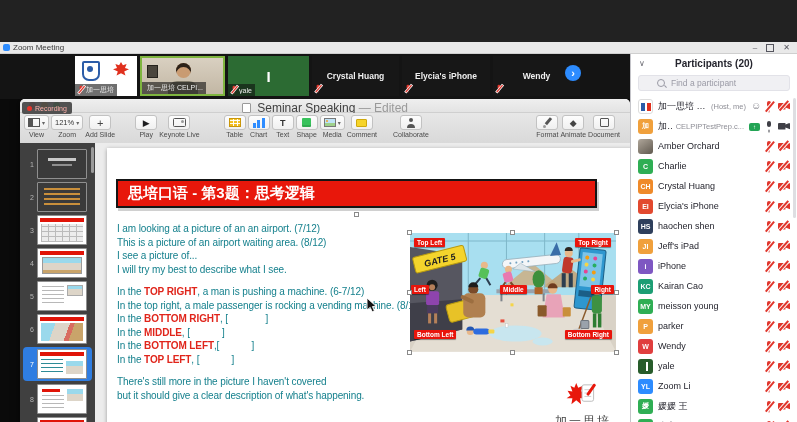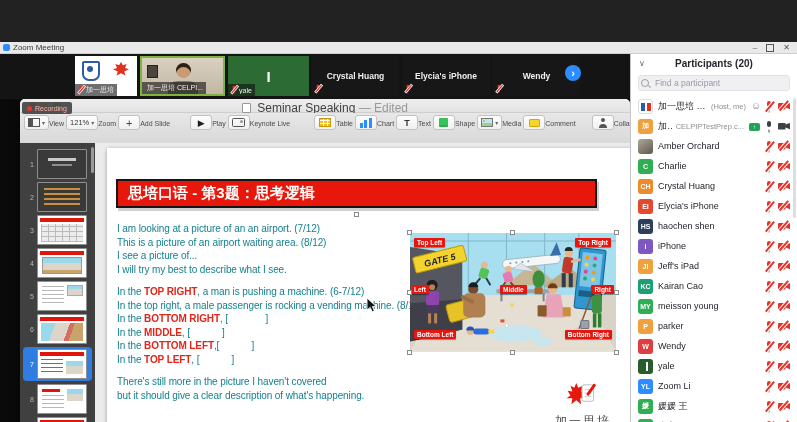--- a/index.html
+++ b/index.html
@@ -72,21 +72,21 @@
       font-size:6px;color:#fff;line-height:8px;}
   .vt-label .pi{transform:scale(.7);margin:-1px -2px;}
 
   
   .ppanel{position:absolute;left:630px;top:11px;width:167px;height:411px;background:#fff;
       border-left:1px solid #c4c4c9;box-sizing:border-box;display:flex;flex-direction:column;z-index:25;}
   .phead{height:21px;position:relative;display:flex;align-items:center;flex:0 0 auto;}
   .phead .pcollapse{margin-left:8px;font-size:8px;color:#6a6a72;}
   .phead .ptitle{position:absolute;left:0;right:0;text-align:center;font-size:10px;font-weight:bold;color:#25252e;}
   .psearch{margin:1px 7px 3px;height:14px;background:#f0f0f3;border:1px solid #e2e2e8;border-radius:3px;
-      display:flex;align-items:center;padding:0 2px;gap:4px;flex:0 0 auto;}
+      display:flex;align-items:center;padding:0 18px;gap:4px;flex:0 0 auto;}
   .s-icon{width:6px;height:6px;border:1px solid #9a9aa5;border-radius:50%;position:relative;flex:0 0 auto;}
   .s-icon::after{content:"";position:absolute;width:3px;height:1px;background:#9a9aa5;
       transform:rotate(45deg);right:-2.5px;bottom:-1px;}
   .psearch input{border:none;background:transparent;outline:none;font-size:8.5px;color:#444;width:100%;
       font-family:"Liberation Sans",sans-serif;}
   .psearch input::placeholder{color:#9a9aa5;}
   .plist{flex:1;overflow:hidden;padding-top:2px;position:relative;}
   .prow{height:20px;display:flex;align-items:center;padding:0 7px;gap:5px;}
   .avatar{width:15px;height:15px;border-radius:3px;background:#bbb;color:#fff;font-size:7px;font-weight:bold;
       display:flex;align-items:center;justify-content:center;flex:0 0 auto;position:relative;overflow:hidden;}
@@ -118,21 +118,21 @@
   .ktitle .kt{position:absolute;left:0;right:0;top:2px;text-align:center;font-size:12px;color:#3f3f3f;}
   .ktitle .kt .docicon{display:inline-block;width:7px;height:8px;border:1px solid #9a9a9a;background:#fff;
       vertical-align:-1px;margin-right:3px;border-radius:1px;}
   .ktitle .kt .edited{color:#9a9a9a;}
   .krec{position:absolute;left:2px;top:3px;height:12px;background:rgba(70,70,70,.93);border-radius:2px;
       display:flex;align-items:center;gap:3px;padding:0 5px;z-index:5;}
   .krec .dot{width:5px;height:5px;border-radius:50%;background:#e8352b;}
   .krec .rt{font-size:7px;color:#ffb1aa;}
   .ktoolbar{height:30px;background:linear-gradient(#e7e7e7,#d8d8d8);border-bottom:1px solid #b8b8b8;
       display:flex;align-items:flex-start;padding:2px 8px 0 4px;position:relative;}
-  .tb-item{display:flex;align-items:center;margin-right:2px;flex:0 0 auto;}
+  .tb-item{display:flex;flex-direction:column;align-items:center;margin-right:2px;flex:0 0 auto;}
   .tb-btn{height:15px;min-width:22px;background:linear-gradient(#fdfdfd,#f0f0f0);border:1px solid #c2c2c2;
       border-radius:3px;display:flex;align-items:center;justify-content:center;padding:0 3px;box-sizing:border-box;}
   .tb-label{font-size:7px;color:#4a4a4a;margin-top:1px;white-space:nowrap;}
   .chev{font-size:6px;color:#666;margin-left:2px;}
   .chev:empty{display:none;}
   .g-play{margin-left:18px;} .g-table{margin-left:22px;} .g-collab{margin-left:14px;}
   .g-format{margin-left:auto;}
   .ic{display:inline-block;position:relative;font-style:normal;}
   .ic-view{width:12px;height:9px;border:1px solid #555;box-sizing:border-box;}
   .ic-view::before{content:"";position:absolute;left:0;top:0;bottom:0;width:4px;background:#555;}
@@ -398,34 +398,34 @@
           <span class="pname">
             <span class="n">haochen shen</span>
             <span class="sfx"></span>
           </span>
           <span class="picons">
             <span class="pi icon-mic-muted"></span>
             <span class="pi icon-video-off"></span>
           </span>
         </div>
         <div class="prow">
+          <span class="avatar" style="background: rgb(240, 160, 60);">JI</span>
+          <span class="pname">
+            <span class="n">Jeff's iPad</span>
+            <span class="sfx"></span>
+          </span>
+          <span class="picons">
+            <span class="pi icon-mic-muted"></span>
+            <span class="pi icon-video-off"></span>
+          </span>
+        </div>
+        <div class="prow">
           <span class="avatar" style="background: rgb(126, 87, 194);">i</span>
           <span class="pname">
             <span class="n">iPhone</span>
-            <span class="sfx"></span>
-          </span>
-          <span class="picons">
-            <span class="pi icon-mic-muted"></span>
-            <span class="pi icon-video-off"></span>
-          </span>
-        </div>
-        <div class="prow">
-          <span class="avatar" style="background: rgb(240, 160, 60);">JI</span>
-          <span class="pname">
-            <span class="n">Jeff's iPad</span>
             <span class="sfx"></span>
           </span>
           <span class="picons">
             <span class="pi icon-mic-muted"></span>
             <span class="pi icon-video-off"></span>
           </span>
         </div>
         <div class="prow">
           <span class="avatar" style="background: rgb(29, 158, 116);">KC</span>
           <span class="pname">

